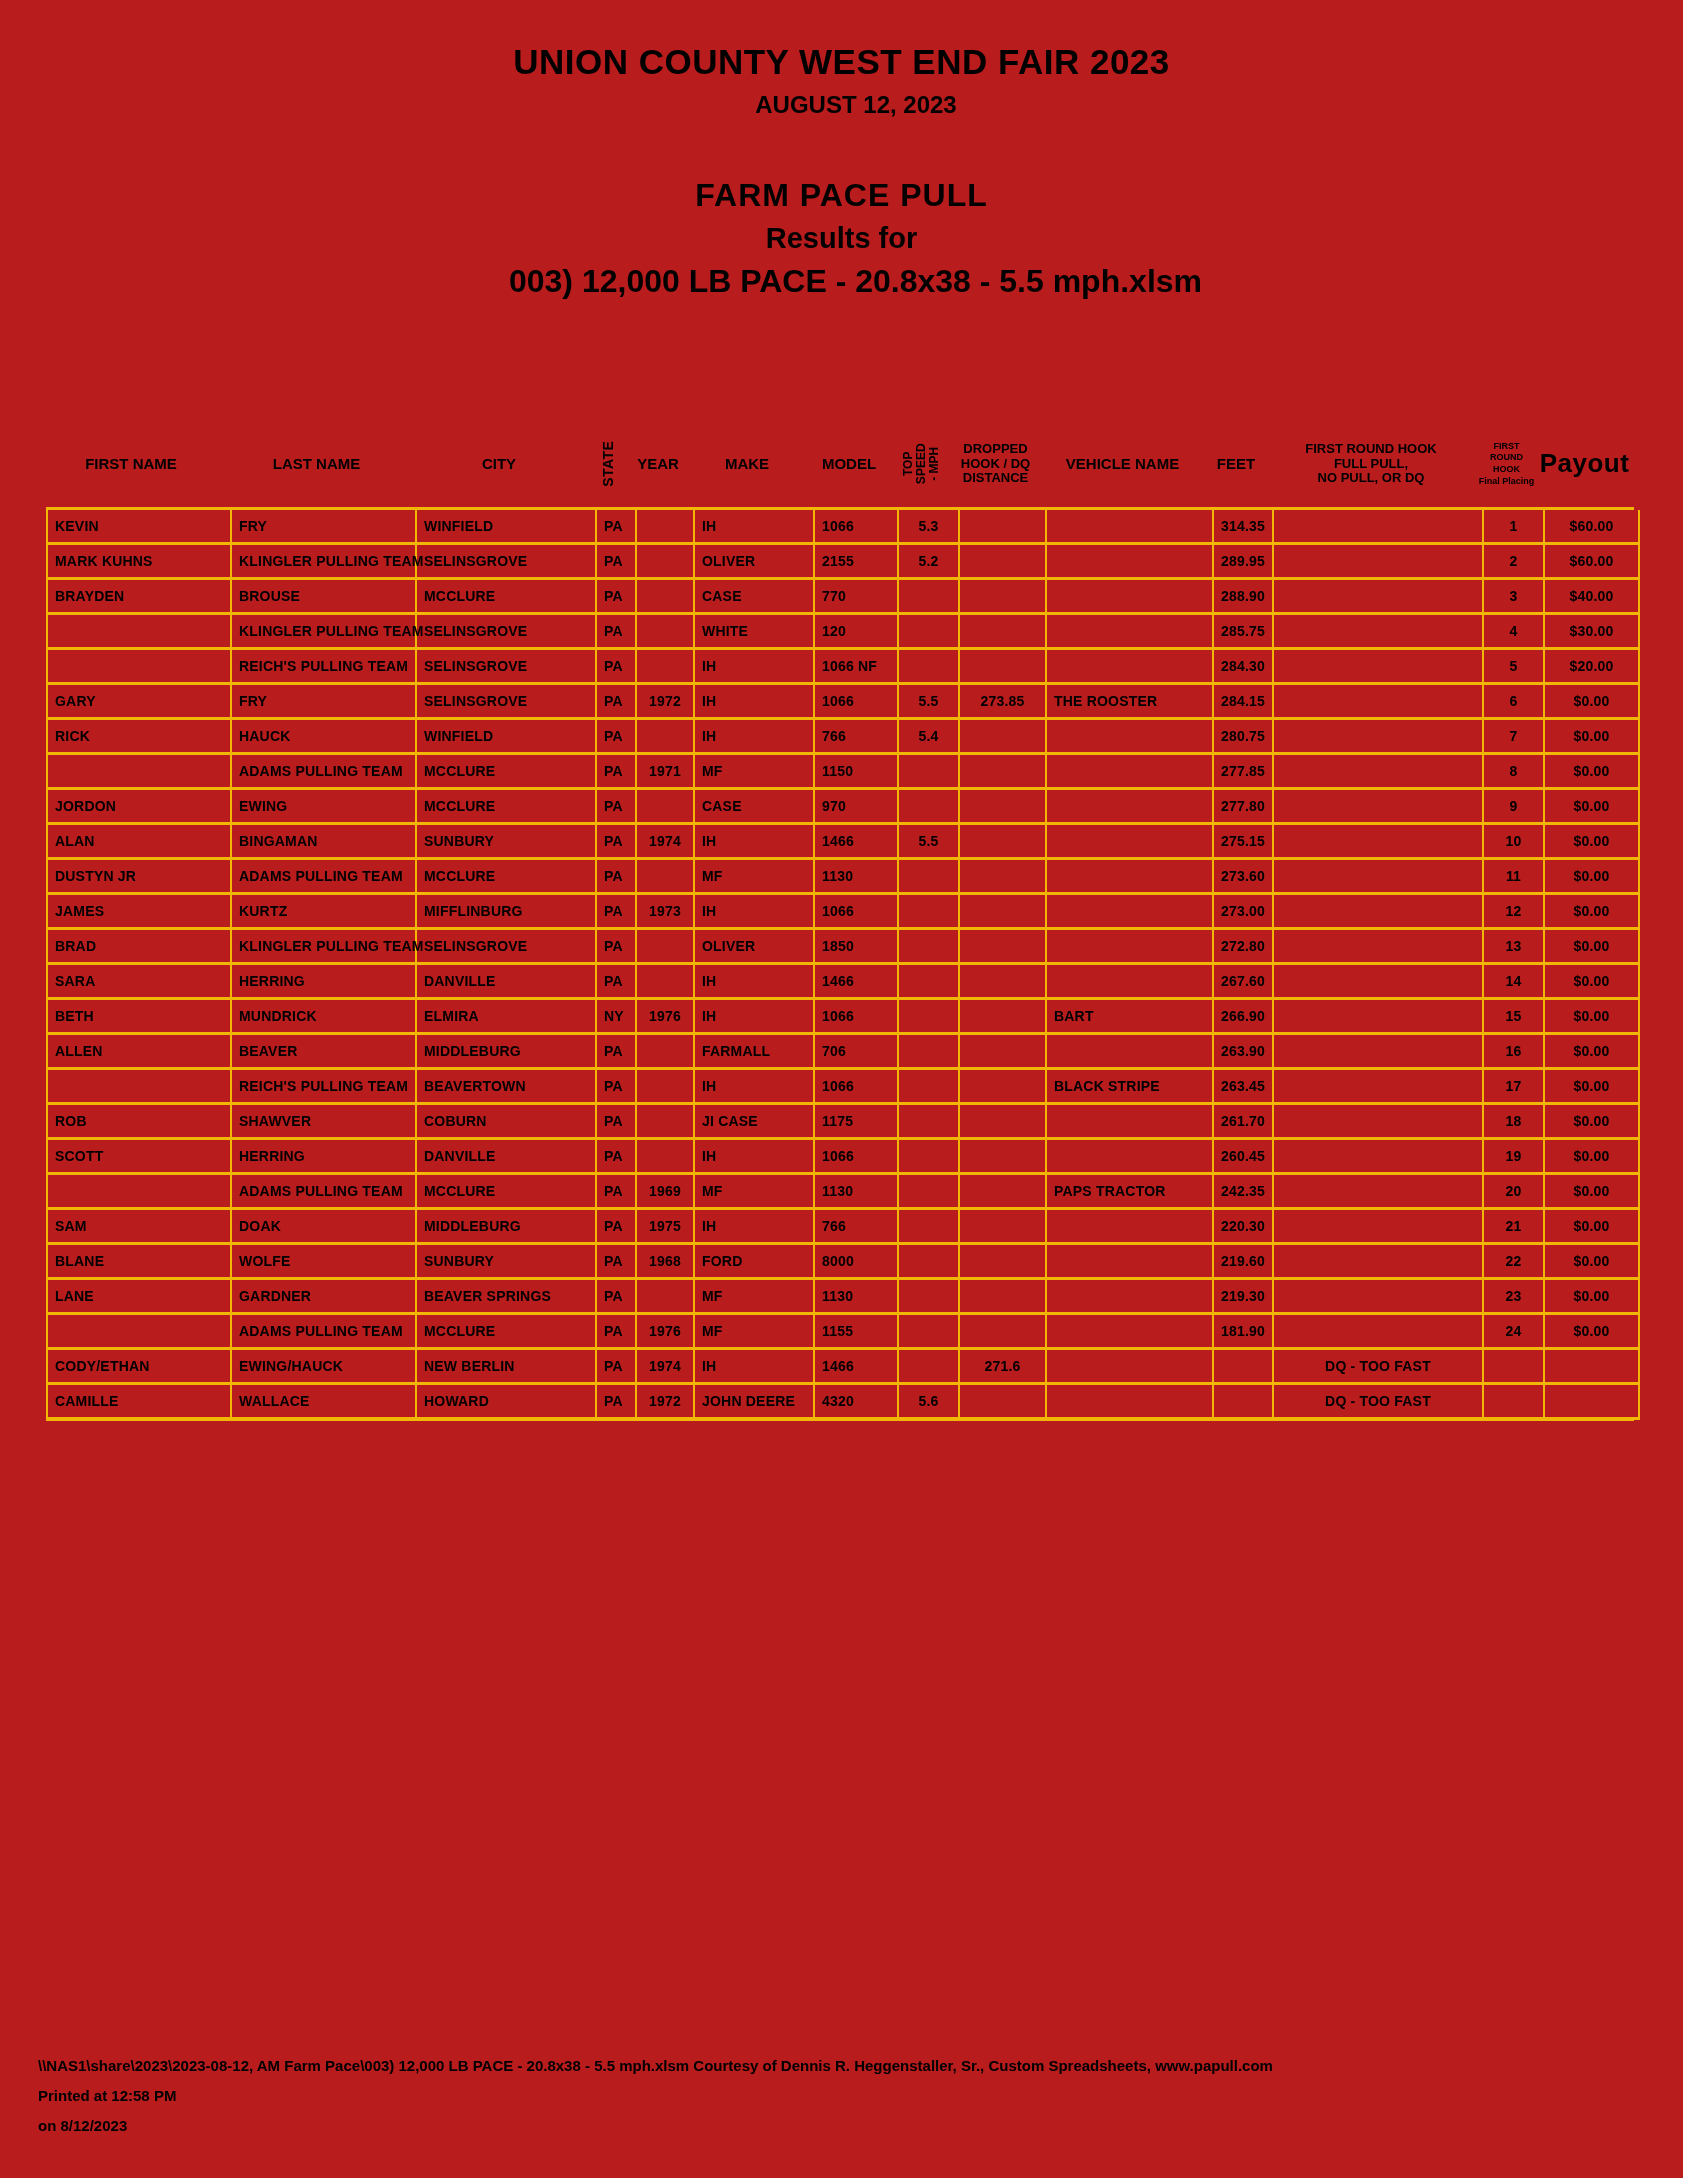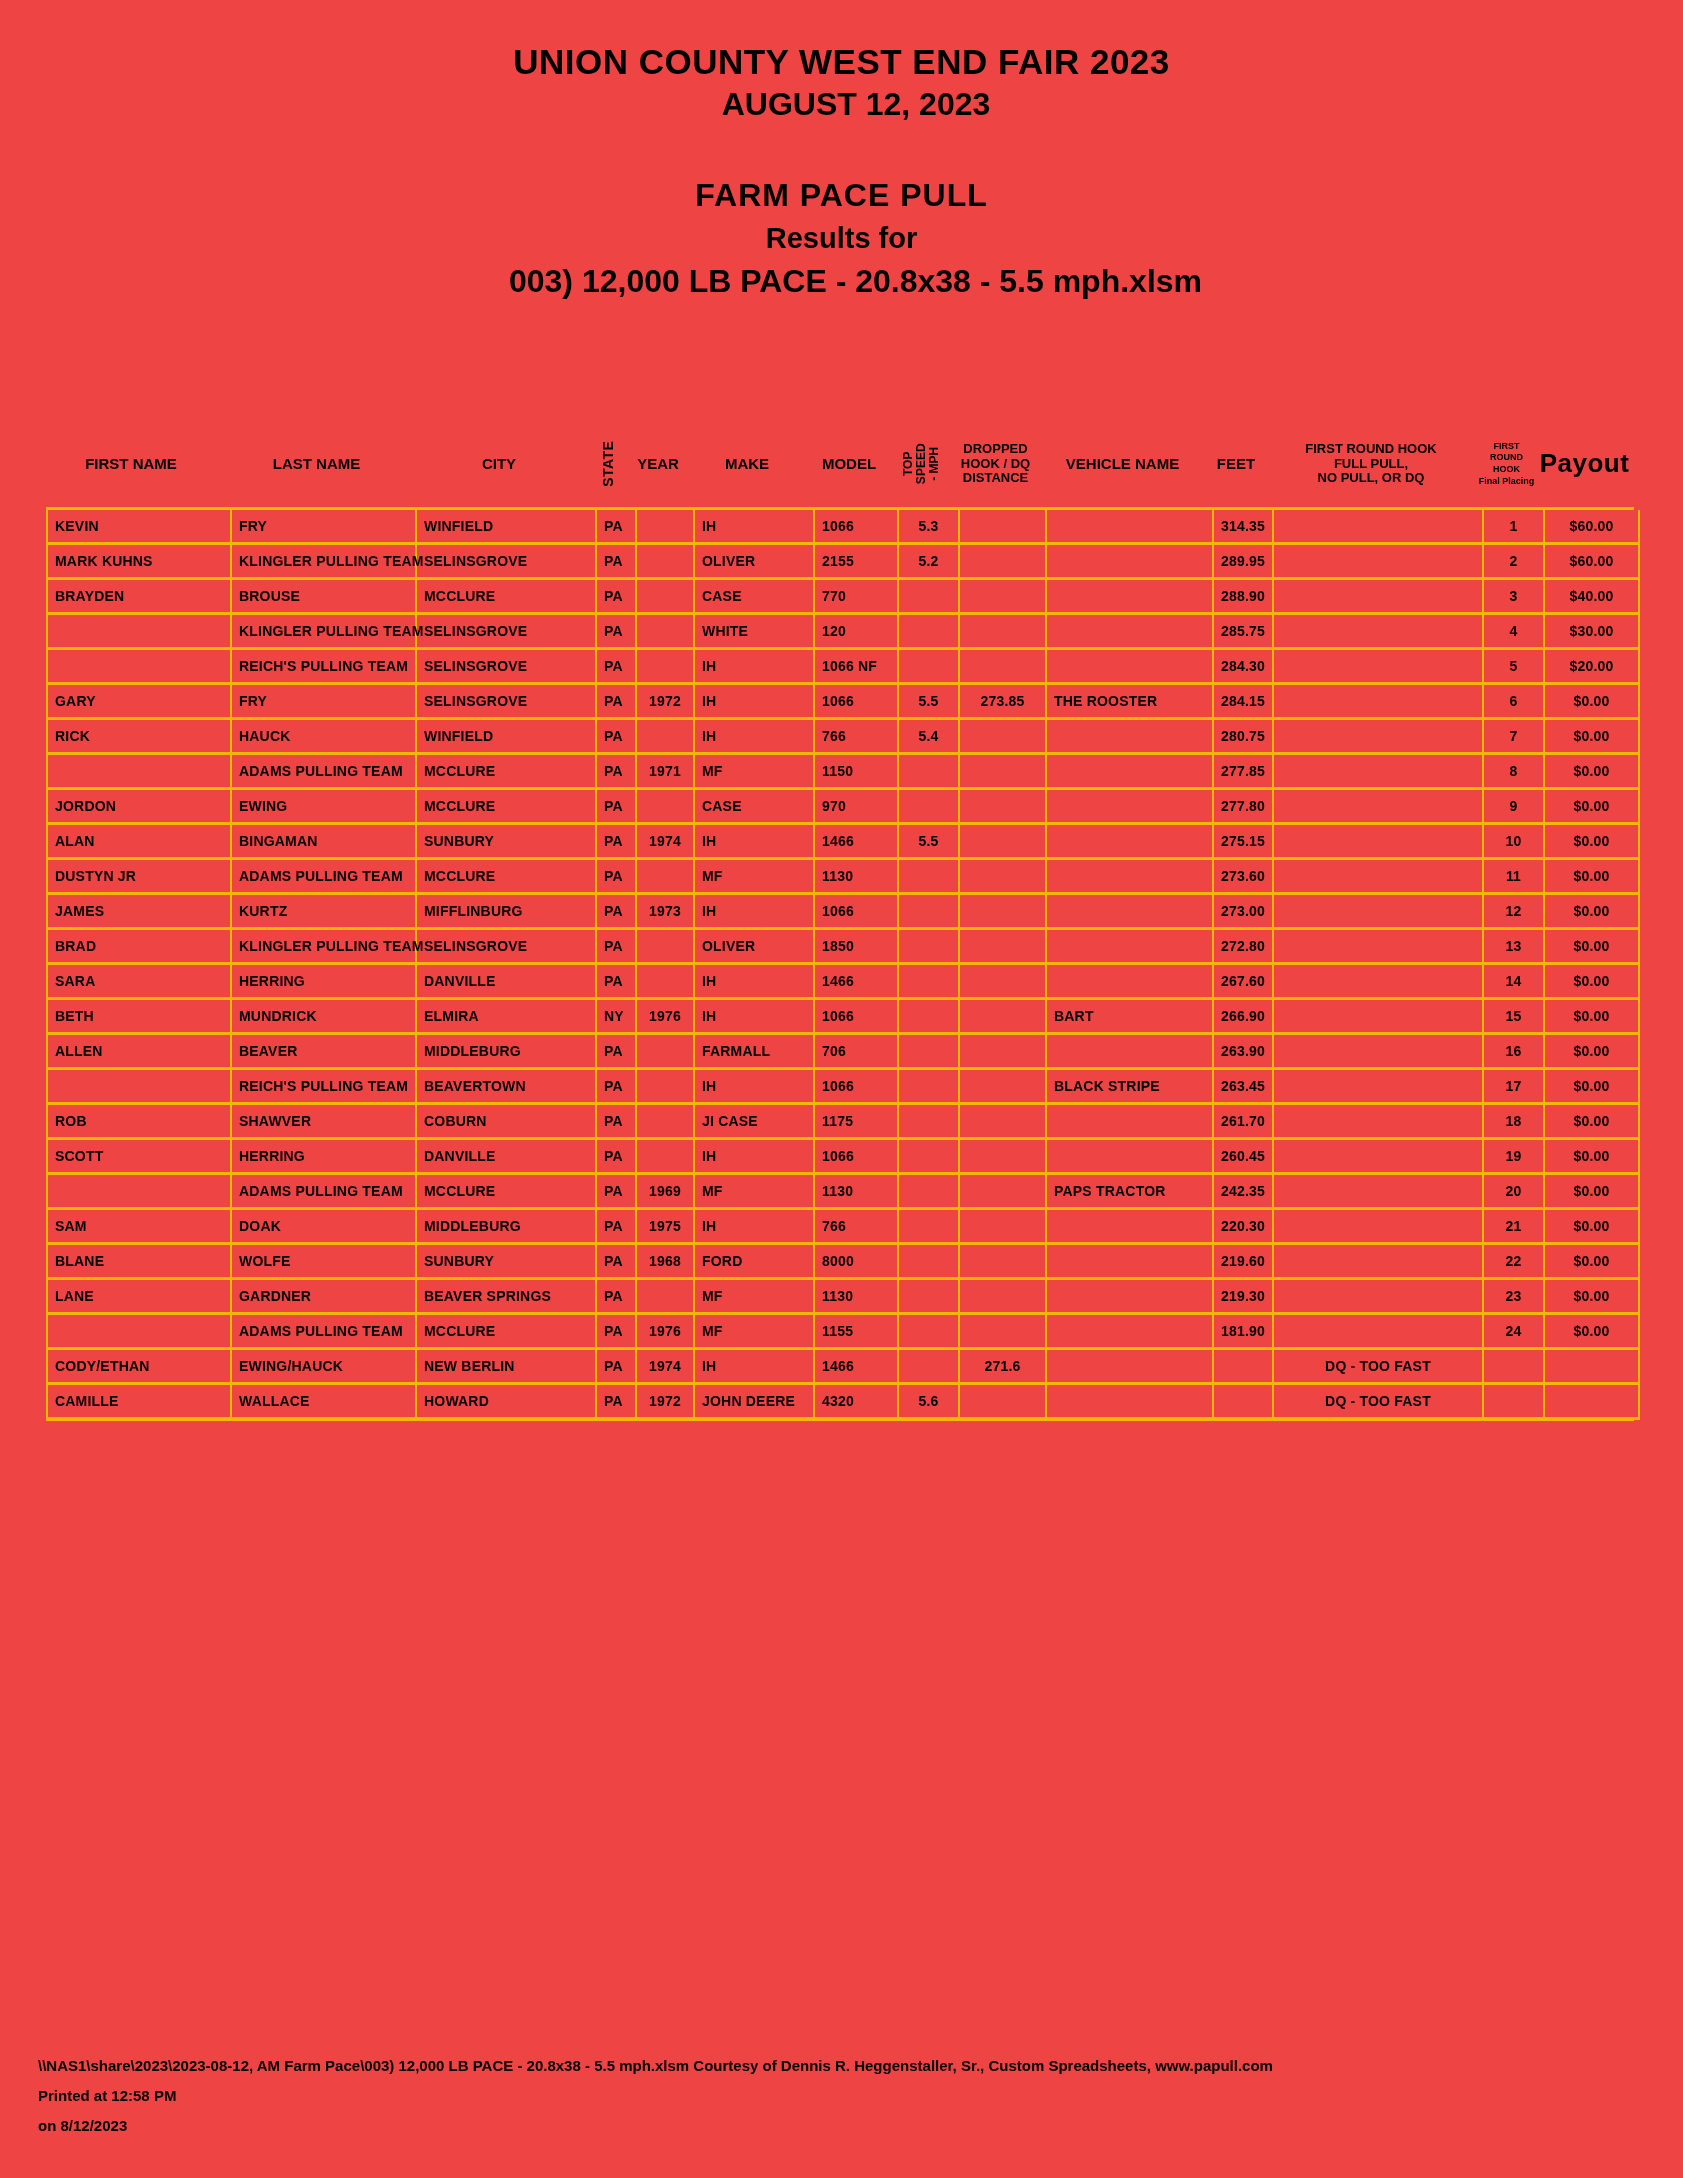--- a/index.html
+++ b/index.html
@@ -3,32 +3,32 @@
 <meta charset="utf-8">
 <style>
   * { margin: 0; padding: 0; box-sizing: border-box; }
   html, body { background: #ffffff; }
   body {
     font-family: "Liberation Sans", sans-serif;
     width: 1683px; height: 2178px;
     position: relative;
     color: #000;
   }
-  .page { position: absolute; inset: 0; background: #ef4444; }
+  .page { position: absolute; inset: 0; background: #b91c1c; }
 
   
   .title-block {
     position: absolute;
     left: 0; top: 40px; width: 1683px;
     text-align: center;
     font-weight: bold;
   }
   .title-line { line-height: 43px; white-space: nowrap; }
   .t1 { font-size: 35px; letter-spacing: 0.5px; }
-  .t2 { font-size: 32px; margin-left: 29px; }
+  .t2 { font-size: 24px; margin-left: 29px; }
   .t3 { font-size: 32px; letter-spacing: 1px; margin-top: 48px; }
   .t4 { font-size: 29px; }
   .t5 { font-size: 32px; padding-left: 28px; }
 
   
   .results-table { position: absolute; left: 38px; top: 421px; width: 1596px; }
 
   .header-row {
     display: grid;
     height: 86px;

